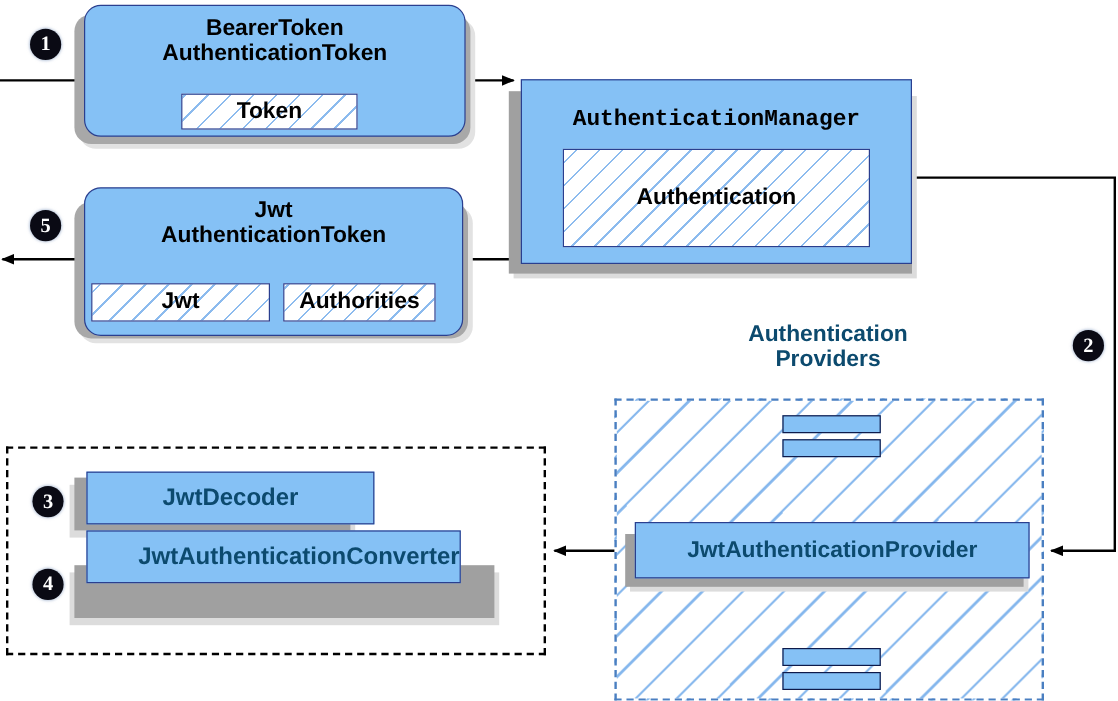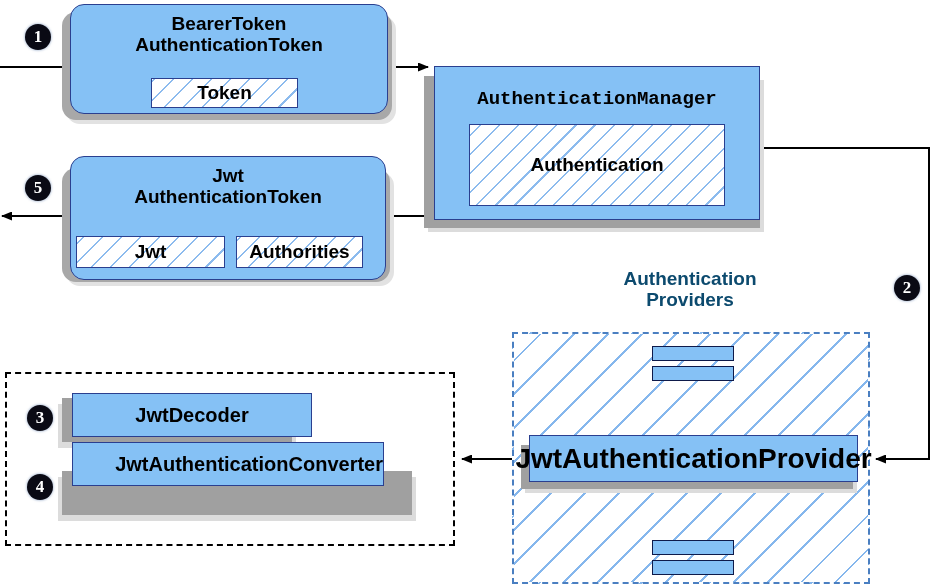--- a/index.html
+++ b/index.html
@@ -62,21 +62,21 @@
     position: absolute;
     background: #85C1F5;
     border: 1.5px solid #2A3F8F;
     box-sizing: border-box;
     z-index: 5;
     display: flex;
     align-items: center;
     justify-content: center;
   }
   .sbox-label {
-    color: #000000;
+    color: #0c4a6e;
     font-weight: bold;
     text-align: center;
     white-space: nowrap;
   }
   .sq-shadow {
     position: absolute;
     background: #A0A0A0;
     z-index: 3;
   }
   .sq-shadow2 {
@@ -255,21 +255,21 @@
   </div>
 
   <div class="minibar" style="left:652px; top:346px; width:82px; height:15px;"></div>
   <div class="minibar" style="left:652px; top:366px; width:82px; height:15px;"></div>
   <div class="minibar" style="left:652px; top:540px; width:82px; height:15px;"></div>
   <div class="minibar" style="left:652px; top:560px; width:82px; height:15px;"></div>
 
   <div class="sq-shadow" style="left:521px; top:445px; width:332px; height:44px;"></div>
   <div class="sq-shadow2" style="left:525px; top:449px; width:332px; height:44px;"></div>
   <div class="sbox" style="left:529px; top:435px; width:329px; height:47px;">
-    <span class="sbox-label" style="font-size:28px;">JwtAuthenticationProvider</span>
+    <span class="sbox-label" style="font-size:19px;">JwtAuthenticationProvider</span>
   </div>
 
   <div class="sq-shadow" style="left:62px; top:398px; width:230px; height:44px;"></div>
   <div class="sq-shadow2" style="left:58px; top:404px; width:238px; height:44px;"></div>
   <div class="sbox" style="left:72px; top:393px; width:240px; height:44px;">
     <span class="sbox-label" style="font-size:20px;">JwtDecoder</span>
   </div>
 
   <div class="sq-shadow" style="left:62px; top:471px; width:350px; height:44px;"></div>
   <div class="sq-shadow2" style="left:58px; top:477px; width:358px; height:44px;"></div>

